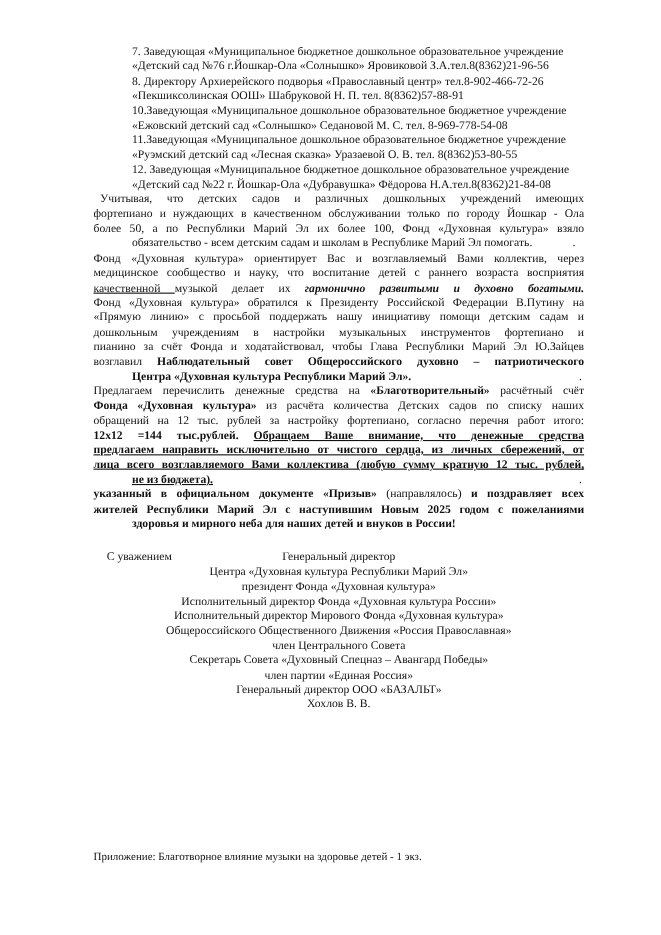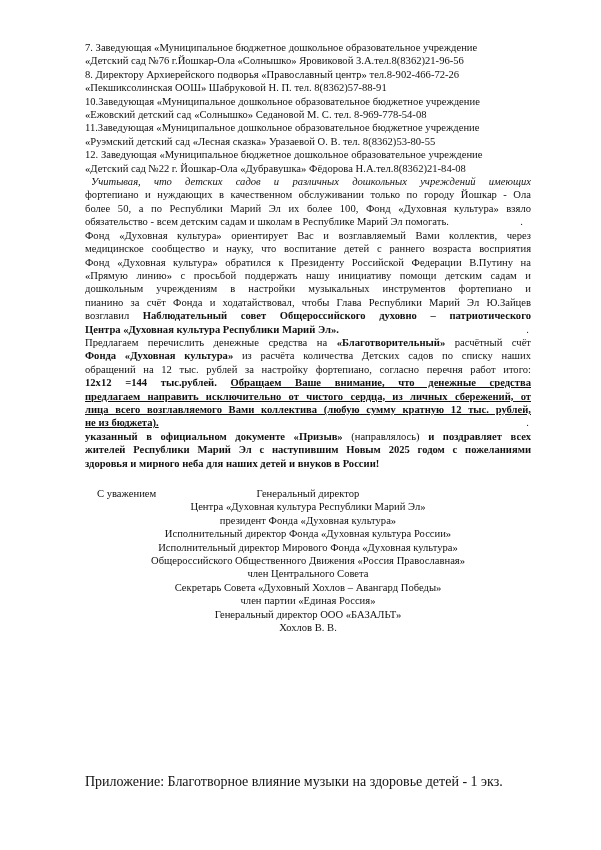--- a/index.html
+++ b/index.html
@@ -1,32 +1,32 @@
 <!DOCTYPE html>
 <html><head>
   <meta charset="utf-8">
   <style>
     html, body { margin: 0; padding: 0; background: #ffffff; }
     body { width: 601px; height: 850px; position: relative; overflow: hidden; }
     .page {
       position: absolute; left: 85px; top: 41px; width: 446px;
       font-family: "Liberation Serif", serif; font-size: 10.6px; line-height: 13.4px; color: #111;
     }
-    .line { white-space: nowrap; }
+    .line { white-space: nowrap; margin-left: 35px; }
     .jp { text-align: justify; text-align-last: justify; }
-    .ind { text-indent: 6px; font-style: italic; }
+    .ind { text-indent: 6px; }
     b, .b { font-weight: bold; }
     .bi { font-weight: bold; font-style: italic; }
     .u { text-decoration: underline; }
     .dot-end { float: right; }
     .sig-row { position: relative; height: 13.4px; }
     .sig-left { position: absolute; left: 12px; top: 0; }
     .sig-right { text-align: center; }
     .sig { margin-top: 17px; }
-    .appendix { position: absolute; left: 85px; top: 774px; font-family: "Liberation Serif", serif; font-size: 14px; color: #111; white-space: nowrap; }
+    .appendix { position: absolute; left: 85px; top: 774px; font-family: "Liberation Serif", serif; font-size: 10px; color: #111; white-space: nowrap; }
   </style>
 </head>
 <body>
 
 <div class="page">
   <div>
     <div class="line">7. Заведующая «Муниципальное бюджетное дошкольное образовательное учреждение</div>
     <div class="line">«Детский сад №76 г.Йошкар-Ола «Солнышко»   Яровиковой З.А.тел.8(8362)21-96-56</div>
     <div class="line">8. Директору Архиерейского подворья «Православный центр» тел.8-902-466-72-26</div>
     <div class="line">«Пекшиксолинская ООШ» Шабруковой Н. П. тел. 8(8362)57-88-91</div>
@@ -41,20 +41,21 @@
   <div>
     <div class="jp ind">Учитывая, что детских садов и различных дошкольных учреждений имеющих</div>
     <div class="jp">фортепиано и нуждающих в качественном обслуживании  только по городу Йошкар - Ола</div>
     <div class="jp">более 50, а по Республики Марий Эл их более 100, Фонд «Духовная культура» взяло</div>
     <div class="line"><span>обязательство - всем детским садам и школам в Республике Марий Эл помогать.</span><span class="dot-end" style="margin-right:8px">.</span></div>
   </div>
 
   <div>
     <div class="jp">Фонд «Духовная культура» ориентирует Вас и возглавляемый Вами коллектив, через</div>
     <div class="jp">медицинское сообщество и науку, что воспитание детей с раннего возраста восприятия</div>
+    <div class="jp"><span class="u">качественной   </span><span>музыкой делает их </span><span class="bi">гармонично развитыми и духовно богатыми.</span></div>
   </div>
 
   <div>
     <div class="jp">Фонд «Духовная культура» обратился к Президенту Российской Федерации В.Путину на</div>
     <div class="jp">«Прямую линию» с просьбой поддержать нашу инициативу помощи детским садам и</div>
     <div class="jp">дошкольным учреждениям в настройки музыкальных инструментов фортепиано и</div>
     <div class="jp">пианино за счёт Фонда и ходатайствовал, чтобы Глава Республики Марий Эл Ю.Зайцев</div>
     <div class="jp"><span>возглавил </span><b>Наблюдательный совет Общероссийского духовно – патриотического</b></div>
     <div class="line"><b>Центра «Духовная культура Республики Марий Эл».</b><span class="dot-end" style="margin-right:2px">.</span></div>
   </div>
@@ -79,20 +80,20 @@
     <div class="sig-row">
       <span class="sig-left">С уважением</span>
       <div class="sig-right">Генеральный директор</div>
     </div>
     <div class="sig-right">Центра «Духовная культура Республики Марий Эл»</div>
     <div class="sig-right">президент  Фонда «Духовная культура»</div>
     <div class="sig-right">Исполнительный директор Фонда «Духовная культура России»</div>
     <div class="sig-right">Исполнительный директор Мирового Фонда «Духовная культура»</div>
     <div class="sig-right">Общероссийского Общественного Движения «Россия Православная»</div>
     <div class="sig-right">член Центрального Совета</div>
-    <div class="sig-right">Секретарь Совета «Духовный Хохлов – Авангард Победы»</div>
+    <div class="sig-right">Секретарь Совета «Духовный Спецназ – Авангард Победы»</div>
     <div class="sig-right">член партии «Единая Россия»</div>
     <div class="sig-right">Генеральный директор ООО «БАЗАЛЬТ»</div>
     <div class="sig-right">Хохлов В. В.</div>
   </div>
 </div>
 
 <div class="appendix">Приложение:  Благотворное влияние музыки на здоровье детей - 1 экз.</div>
 
 </body></html>

